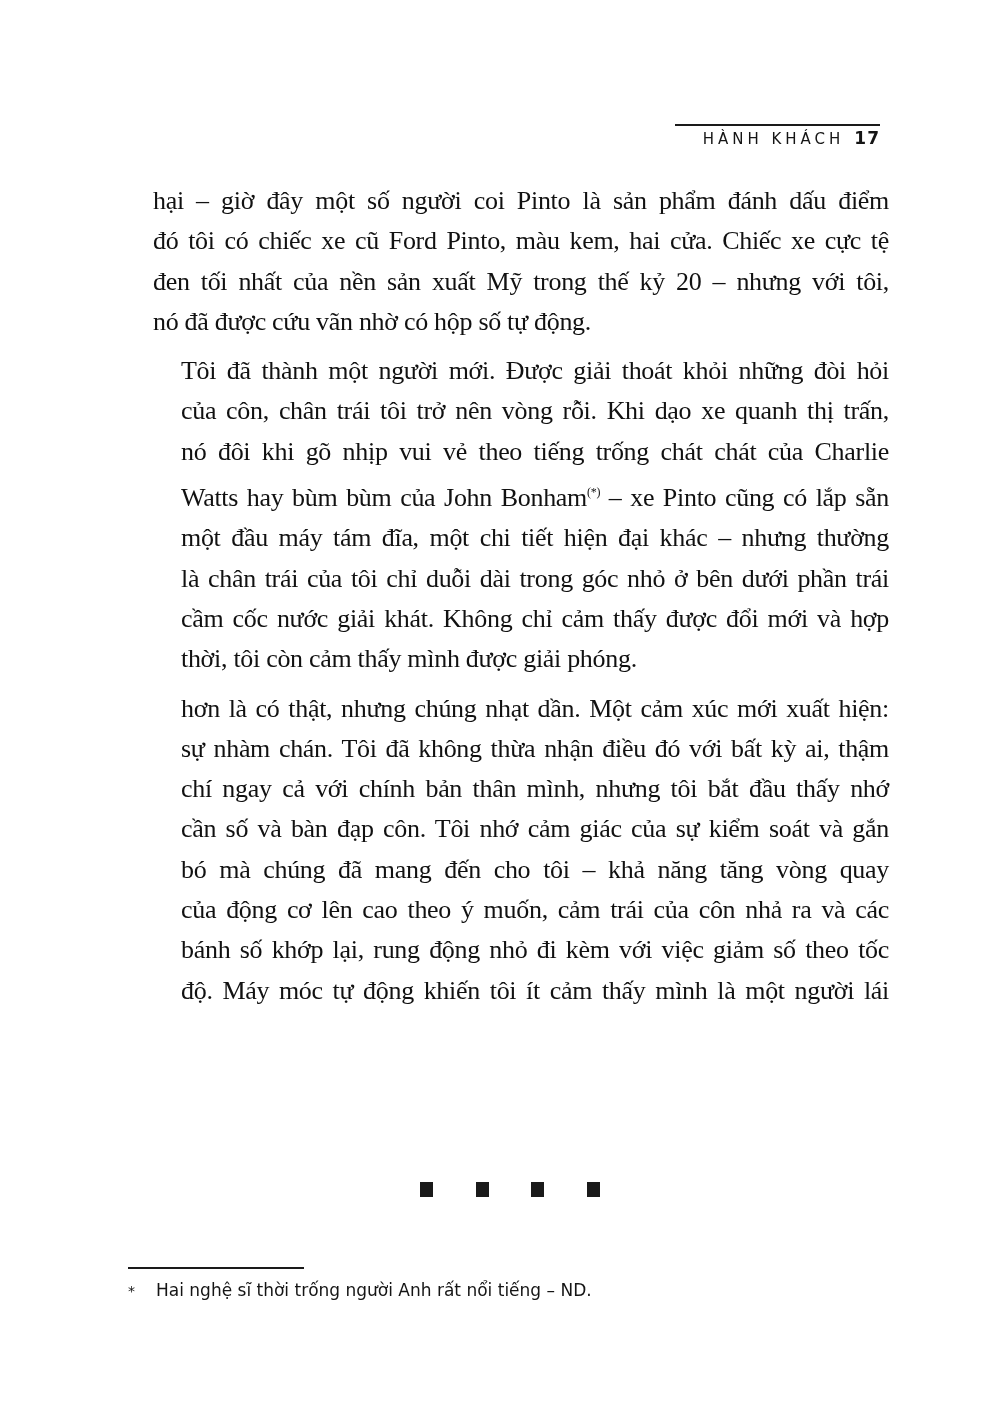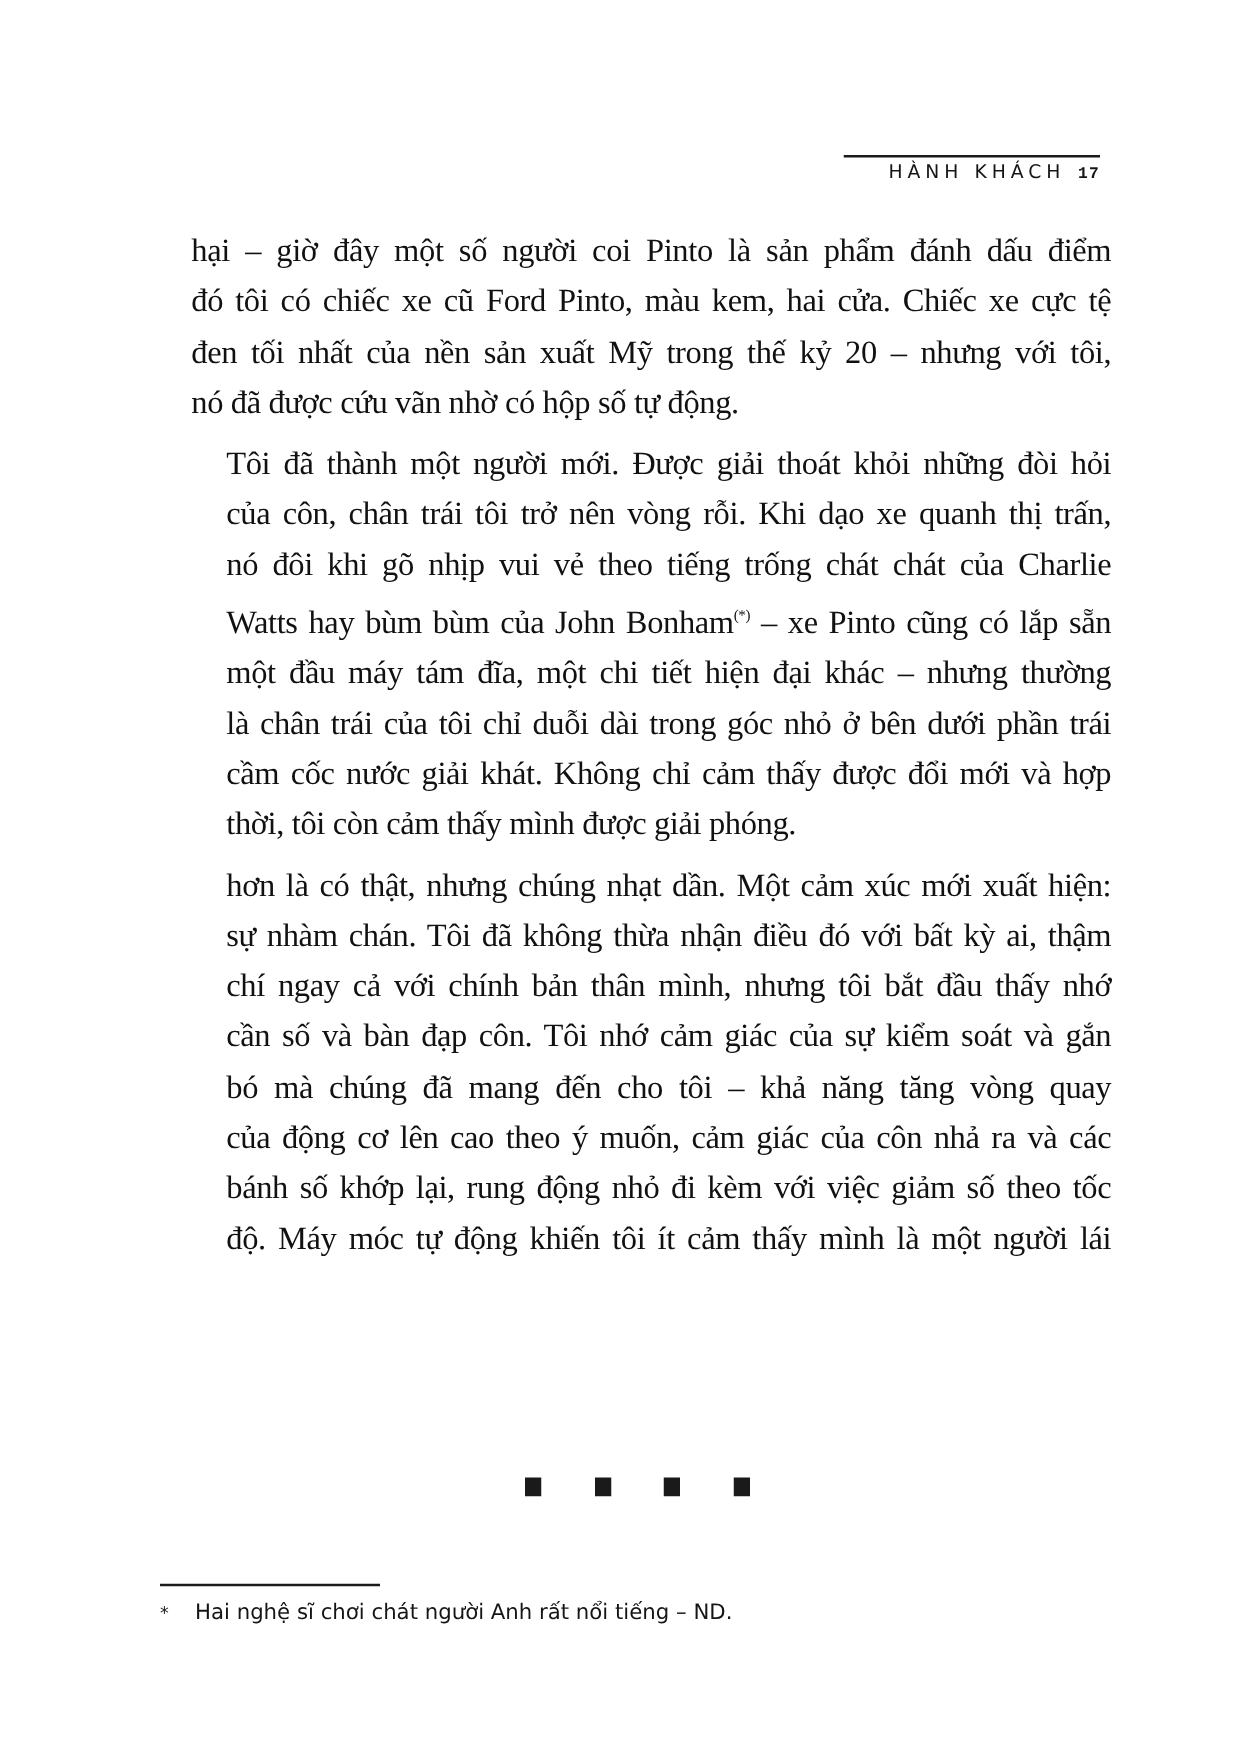--- a/index.html
+++ b/index.html
@@ -6,21 +6,21 @@
     body {
       width: 1000px; height: 1403px; background: #ffffff; position: relative; overflow: hidden;
       color: #111111;
     }
     .running-head {
       position: absolute; top: 100px; left: 648px; width: 232px;
       font-family: "DejaVu Sans", sans-serif; font-size: 15px; letter-spacing: 4px;
       color: #151515; display: flex; justify-content: flex-end; align-items: baseline; margin-top: 28px;
     }
     .running-head .title { margin-right: 10px; }
-    .running-head .num { font-weight: bold; letter-spacing: 1px; font-size: 13px; font-family: Liberation Mono, monospace; }
+    .running-head .num { font-weight: bold; letter-spacing: 1px; font-size: 17px; }
     .head-rule {
       position: absolute; top: 124px; left: 675px; width: 205px; height: 2px; background: #1a1a1a;
     }
     .body-text {
       position: absolute; top: 181px; left: 153px; width: 736px;
       font-family: "Liberation Serif", serif; font-size: 26px; line-height: 40.3px;
       letter-spacing: -0.3px;
     }
     .line { display: block; white-space: nowrap; text-align: justify; text-align-last: justify; }
     .line.last { text-align-last: left; }
@@ -67,30 +67,30 @@
     <span class="line">là chân trái của tôi chỉ duỗi dài trong góc nhỏ ở bên dưới phần trái</span>
     <span class="line">cầm cốc nước giải khát. Không chỉ cảm thấy được đổi mới và hợp</span>
     <span class="line last">thời, tôi còn cảm thấy mình được giải phóng.</span>
   </div>
   <div class="para">
     <span class="line">hơn là có thật, nhưng chúng nhạt dần. Một cảm xúc mới xuất hiện:</span>
     <span class="line">sự nhàm chán. Tôi đã không thừa nhận điều đó với bất kỳ ai, thậm</span>
     <span class="line">chí ngay cả với chính bản thân mình, nhưng tôi bắt đầu thấy nhớ</span>
     <span class="line">cần số và bàn đạp côn. Tôi nhớ cảm giác của sự kiểm soát và gắn</span>
     <span class="line">bó mà chúng đã mang đến cho tôi – khả năng tăng vòng quay</span>
-    <span class="line">của động cơ lên cao theo ý muốn, cảm giác của côn nhả ra và các</span>
+    <span class="line">của động cơ lên cao theo ý muốn, cảm trái của côn nhả ra và các</span>
     <span class="line">bánh số khớp lại, rung động nhỏ đi kèm với việc giảm số theo tốc</span>
     <span class="line">độ. Máy móc tự động khiến tôi ít cảm thấy mình là một người lái</span>
   </div>
 </div>
 
 <div class="ornaments">
   <span class="ornament"></span>
   <span class="ornament"></span>
   <span class="ornament"></span>
   <span class="ornament"></span>
 </div>
 
 <div class="footnote-rule"></div>
 <div class="footnote">
   <span class="mark">*</span>
-  <span>Hai nghệ sĩ chơi chát người Anh rất nổi tiếng – ND.</span>
+  <span>Hai nghệ sĩ thời trống người Anh rất nổi tiếng – ND.</span>
 </div>
 
 </body></html>

